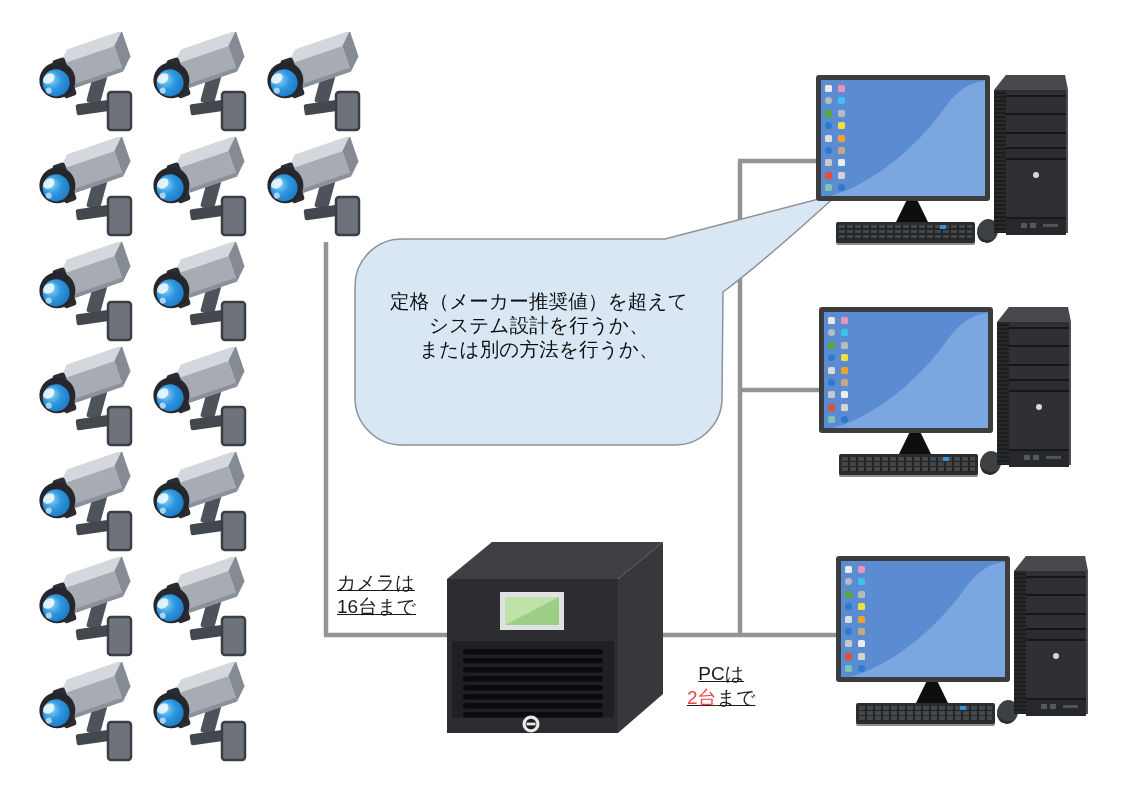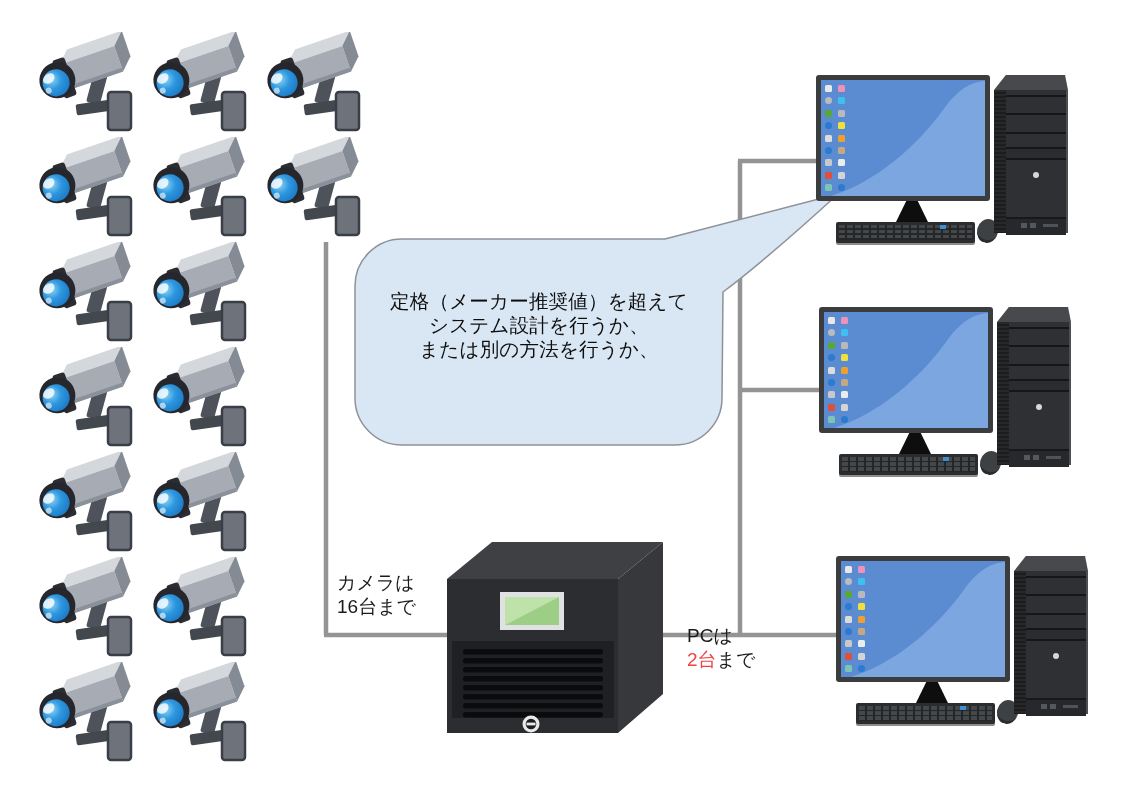--- a/index.html
+++ b/index.html
@@ -1,25 +1,25 @@
 <!DOCTYPE html>
 <html><head>
 <meta charset="utf-8">
 <style>
   html,body{margin:0;padding:0;background:#ffffff;}
   body{font-family:"Liberation Sans","DejaVu Sans",sans-serif;}
   #stage{position:relative;width:1123px;height:794px;background:#fff;overflow:hidden;}
   #diagram{position:absolute;left:0;top:0;}
 
   
-  .label{position:absolute;color:#1b1b1b;font-size:19px;line-height:24px;}
+  .label{position:absolute;color:#1b1b1b;font-size:19px;line-height:24px;text-decoration:underline;}
   #bubble-text{position:absolute;left:358px;top:289px;width:362px;text-align:center;
                font-size:19.5px;line-height:24px;color:#0e0e0e;letter-spacing:0.2px;}
   #camera-label{left:337px;top:571px;}
-  #pc-label{left:687px;top:624px;}
+  #pc-label{left:687px;top:662px;text-align:center;}
   .red{color:#ef4444;}
 
   
   .pc{position:absolute;width:295px;height:172px;}
   .monitor{position:absolute;left:0;top:0;width:174px;height:126px;background:#3a3c3e;border-radius:3px;}
   .screen{position:absolute;left:5px;top:5px;width:164px;height:116px;background:#5b8bd0;overflow:hidden;}
   .sweep{position:absolute;left:0;top:0;}
   .icons{position:absolute;left:4px;top:5px;display:grid;grid-template-columns:7px 7px;gap:5.4px 6px;}
   .icon{width:7px;height:7px;border-radius:1.5px;}
   .icon.circle{border-radius:50%;}

